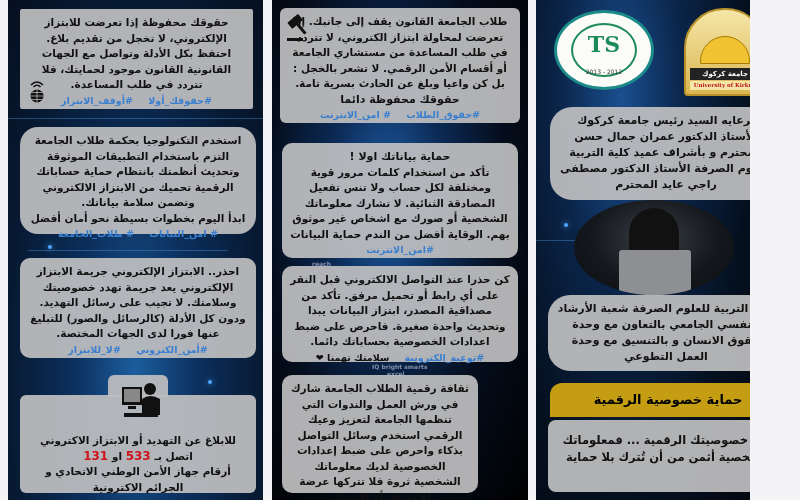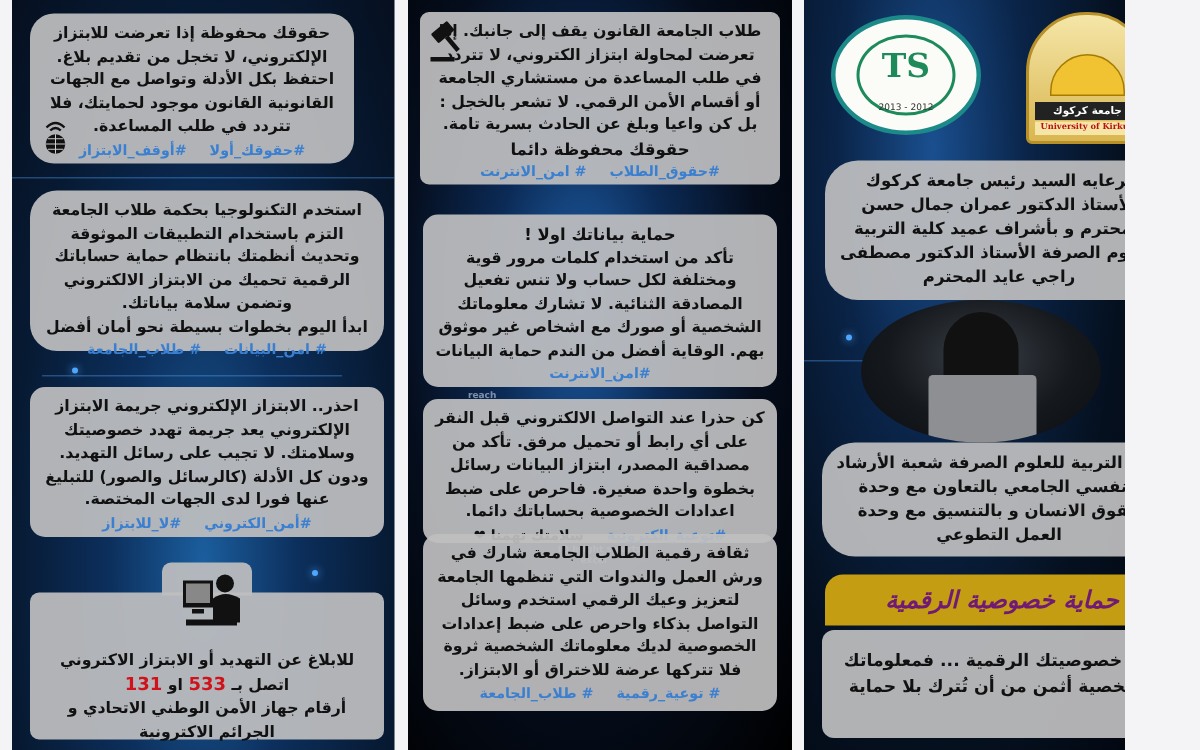--- a/index.html
+++ b/index.html
@@ -31,38 +31,38 @@
     border-radius: 14px; direction: rtl; text-align: center;
     font-family: "DejaVu Sans", sans-serif; font-weight: bold;
     padding: 6px 8px;
   }
   .card p { font-size: 10.5px; line-height: 15.5px; }
   .tags { color: #3a7fd0; font-size: 9.5px; line-height: 14px; margin-top: 1px; font-weight: bold; }
   .tags span { margin: 4px 6px; }
   .hl { color: #d0121b; font-size: 12px; }
   .icon-box { position: absolute; }
   
-  #card-l1 { left: 12px; top: 9px; width: 216px; height: 100px; border-radius: 16px; }
+  #card-l1 { left: 12px; top: 9px; width: 233px; height: 100px; border-radius: 2px; }
   #card-l2 { left: 12px; top: 127px; width: 236px; height: 107px; border-radius: 18px; }
   #card-l3 { left: 12px; top: 258px; width: 236px; height: 100px; border-radius: 10px; }
   #card-l4 { left: 12px; top: 395px; width: 236px; height: 98px; border-radius: 6px; padding-top: 38px; }
   #card-l4::before {
     content: ""; position: absolute; top: -20px; left: 88px; width: 60px; height: 22px;
     background: rgba(190,190,192,0.93); border-radius: 6px 6px 0 0;
   }
   
   #card-m1 { left: 8px; top: 8px; width: 240px; height: 115px; border-radius: 6px; }
   #card-m2 { left: 10px; top: 143px; width: 236px; height: 115px; border-radius: 10px; }
   #card-m3 { left: 10px; top: 266px; width: 236px; height: 96px; border-radius: 10px; }
-  #card-m4 { left: 10px; top: 356px; width: 236px; height: 118px; border-radius: 10px; }
+  #card-m4 { left: 10px; top: 375px; width: 196px; height: 118px; border-radius: 10px; }
   
   #card-r1 { left: 14px; top: 107px; width: 232px; height: 93px; border-radius: 22px; text-align: center; }
   #card-r2 { left: 12px; top: 295px; width: 236px; height: 76px; border-radius: 22px; }
   #banner-r { position: absolute; left: 14px; top: 383px; width: 236px; height: 34px; background: #c49d12; border-radius: 12px 12px 0 0;
-    color: #701a75; font-weight: bold; font-size: 16px; text-align: center; line-height: 34px; direction: rtl; font-style: italic; }
+    color: #000000; font-weight: bold; font-size: 13px; text-align: center; line-height: 34px; direction: rtl; }
   #card-r3 { left: 12px; top: 420px; width: 240px; height: 72px; border-radius: 8px; padding-top: 12px; }
   #card-r3 p { font-size: 11.5px; line-height: 17px; }
   .logo { position: absolute; }
   #logo-college {
     left: 18px; top: 10px; width: 100px; height: 80px; border-radius: 50%;
     background: #fbfbf7; border: 3px solid #1d8a8a;
   }
   #logo-college .inner { position: absolute; left: 14px; top: 10px; width: 66px; height: 54px; border-radius: 50%; border: 2px solid #1d8a5a; }
   #logo-college .ts { position: absolute; width: 100%; top: 18px; text-align: center; font-family: "DejaVu Serif", serif; color: #1d8a5a; font-size: 22px; font-weight: bold; }
   #logo-college .yr { position: absolute; width: 100%; top: 55px; text-align: center; color: #333; font-size: 6px; }
@@ -171,21 +171,21 @@
 
   <div class="card" id="card-m2">
     <p style="font-size:11px;">حماية بياناتك اولا !</p>
     <p>تأكد من استخدام كلمات مرور قوية ومختلفة لكل حساب ولا تنس تفعيل المصادقة الثنائية. لا تشارك معلوماتك الشخصية أو صورك مع اشخاص غير موثوق بهم. الوقاية أفضل من الندم حماية البيانات</p>
     <div class="tags">
       <span>#امن_الانترنت</span>
     </div>
   </div>
 
   <div class="card" id="card-m3">
-    <p>كن حذرا عند التواصل الالكتروني قبل النقر على أي رابط أو تحميل مرفق. تأكد من مصداقية المصدر، ابتزاز البيانات رسائل بخطوة واحدة صغيرة. فاحرص على ضبط اعدادات الخصوصية بحساباتك دائما.</p>
+    <p>كن حذرا عند التواصل الالكتروني قبل النقر على أي رابط أو تحميل مرفق. تأكد من مصداقية المصدر، ابتزاز البيانات يبدا وتحديث واحدة صغيرة. فاحرص على ضبط اعدادات الخصوصية بحساباتك دائما.</p>
     <div class="tags">
       <span>#توعية_الكترونية</span>
       <span style="color:#111;">سلامتك تهمنا ❤</span>
     </div>
   </div>
 
   <div class="card" id="card-m4">
     <p>ثقافة رقمية الطلاب الجامعة شارك في ورش العمل والندوات التي تنظمها الجامعة لتعزيز وعيك الرقمي استخدم وسائل التواصل بذكاء واحرص على ضبط إعدادات الخصوصية لديك معلوماتك الشخصية ثروة فلا تتركها عرضة للاختراق أو الابتزاز.</p>
     <div class="tags">
       <span># توعية_رقمية</span>

